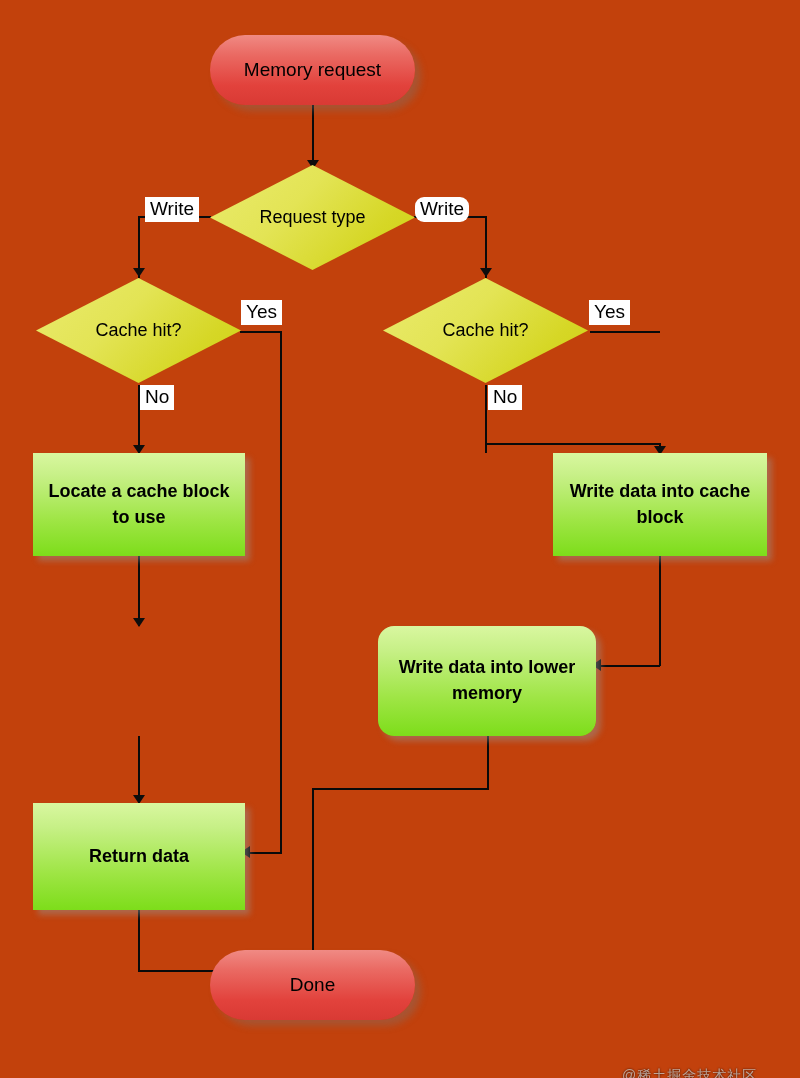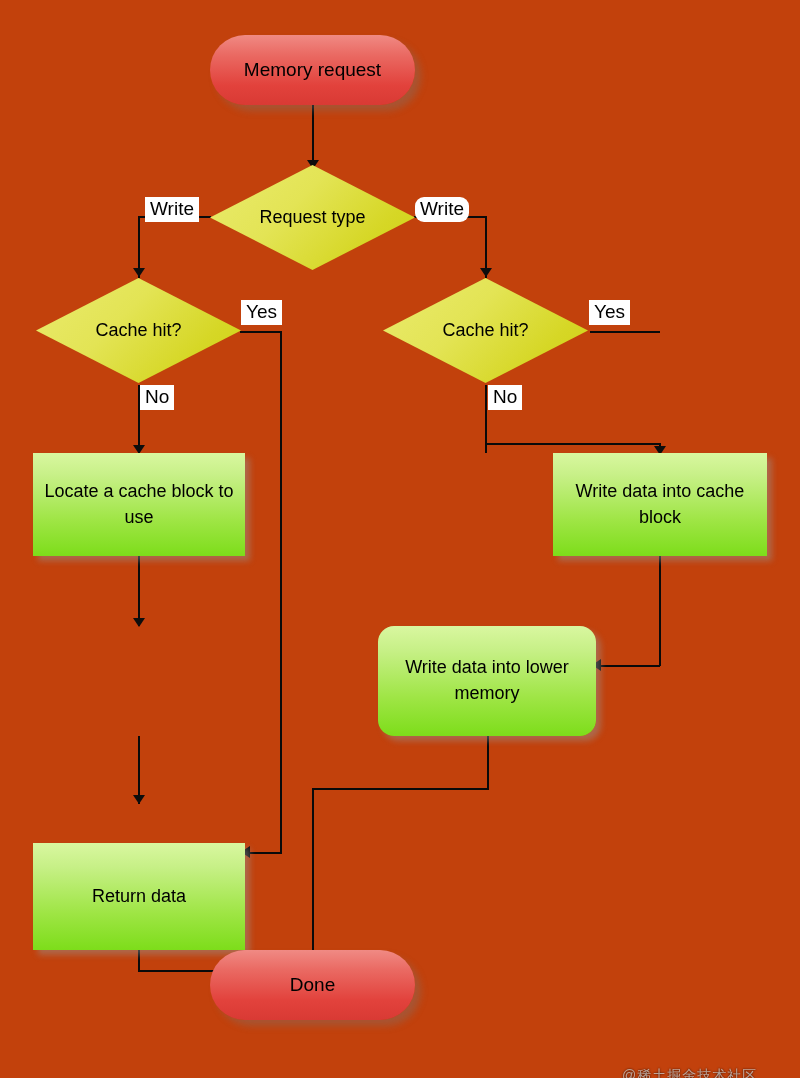--- a/index.html
+++ b/index.html
@@ -61,20 +61,21 @@
     box-shadow: 5px 5px 6px rgba(150,150,150,0.45);
     display: flex;
     align-items: center;
     justify-content: center;
     text-align: center;
     color: #000000;
     font-size: 18px;
     line-height: 1.42;
     padding: 0 6px;
     box-sizing: border-box;
+    font-weight: bold;
   }
 
   
   .decision {
     position: absolute;
   }
   .decision .dia {
     position: absolute;
     inset: 0;
     background: linear-gradient(135deg, #eaeb6e 0%, #e3e455 40%, #d6d726 75%, #cfd013 100%);
@@ -196,21 +197,21 @@
 
   <div class="process" style="left:553px; top:453px; width:214px; height:103px;">
     <span>Write data into cache block</span>
   </div>
 
 
   <div class="process" style="left:378px; top:626px; width:218px; height:110px;border-radius:16px;">
     <span>Write data into lower memory</span>
   </div>
 
-  <div class="process" style="left:33px; top:803px; width:212px; height:107px;margin-top:40px;">
+  <div class="process" style="left:33px; top:803px; width:212px; height:107px;">
     <span>Return data</span>
   </div>
 
   <div class="terminator" style="left:210px; top:950px; width:205px; height:70px;">
     <span>Done</span>
   </div>
 
   <div class="watermark" style="left:622px; top:1049px;margin-top:18px;">@稀土掘金技术社区</div>
 
 </div>

